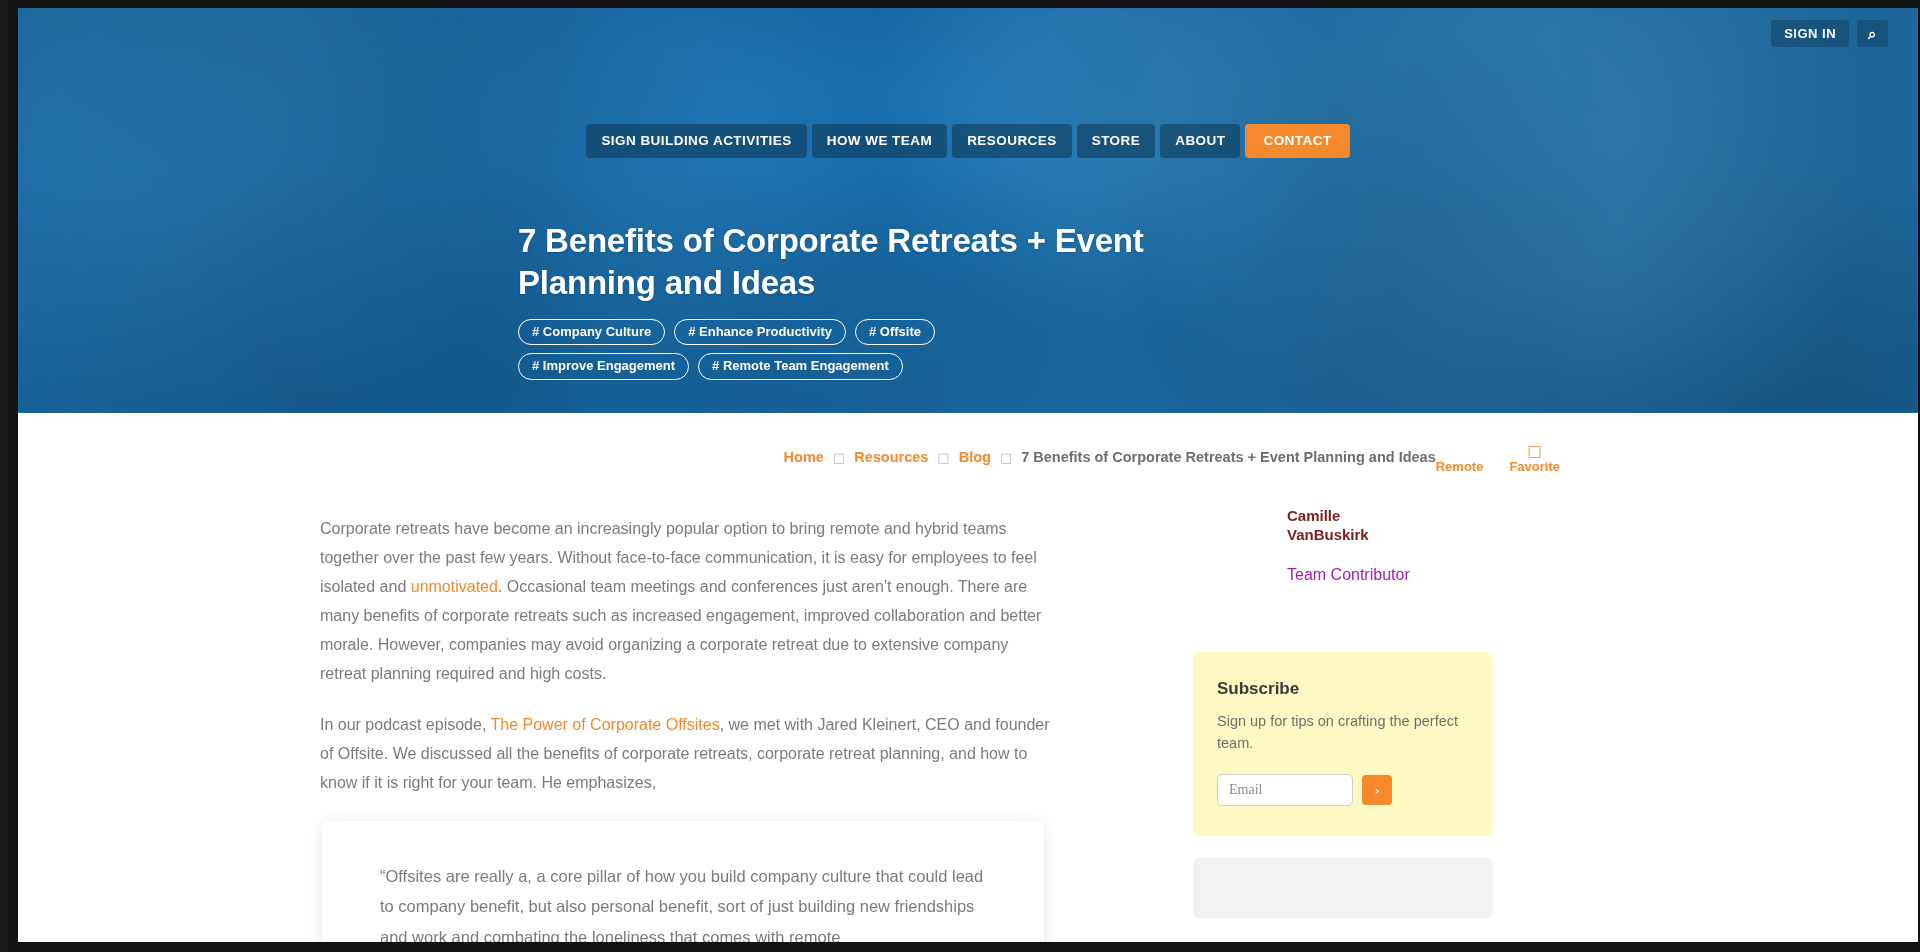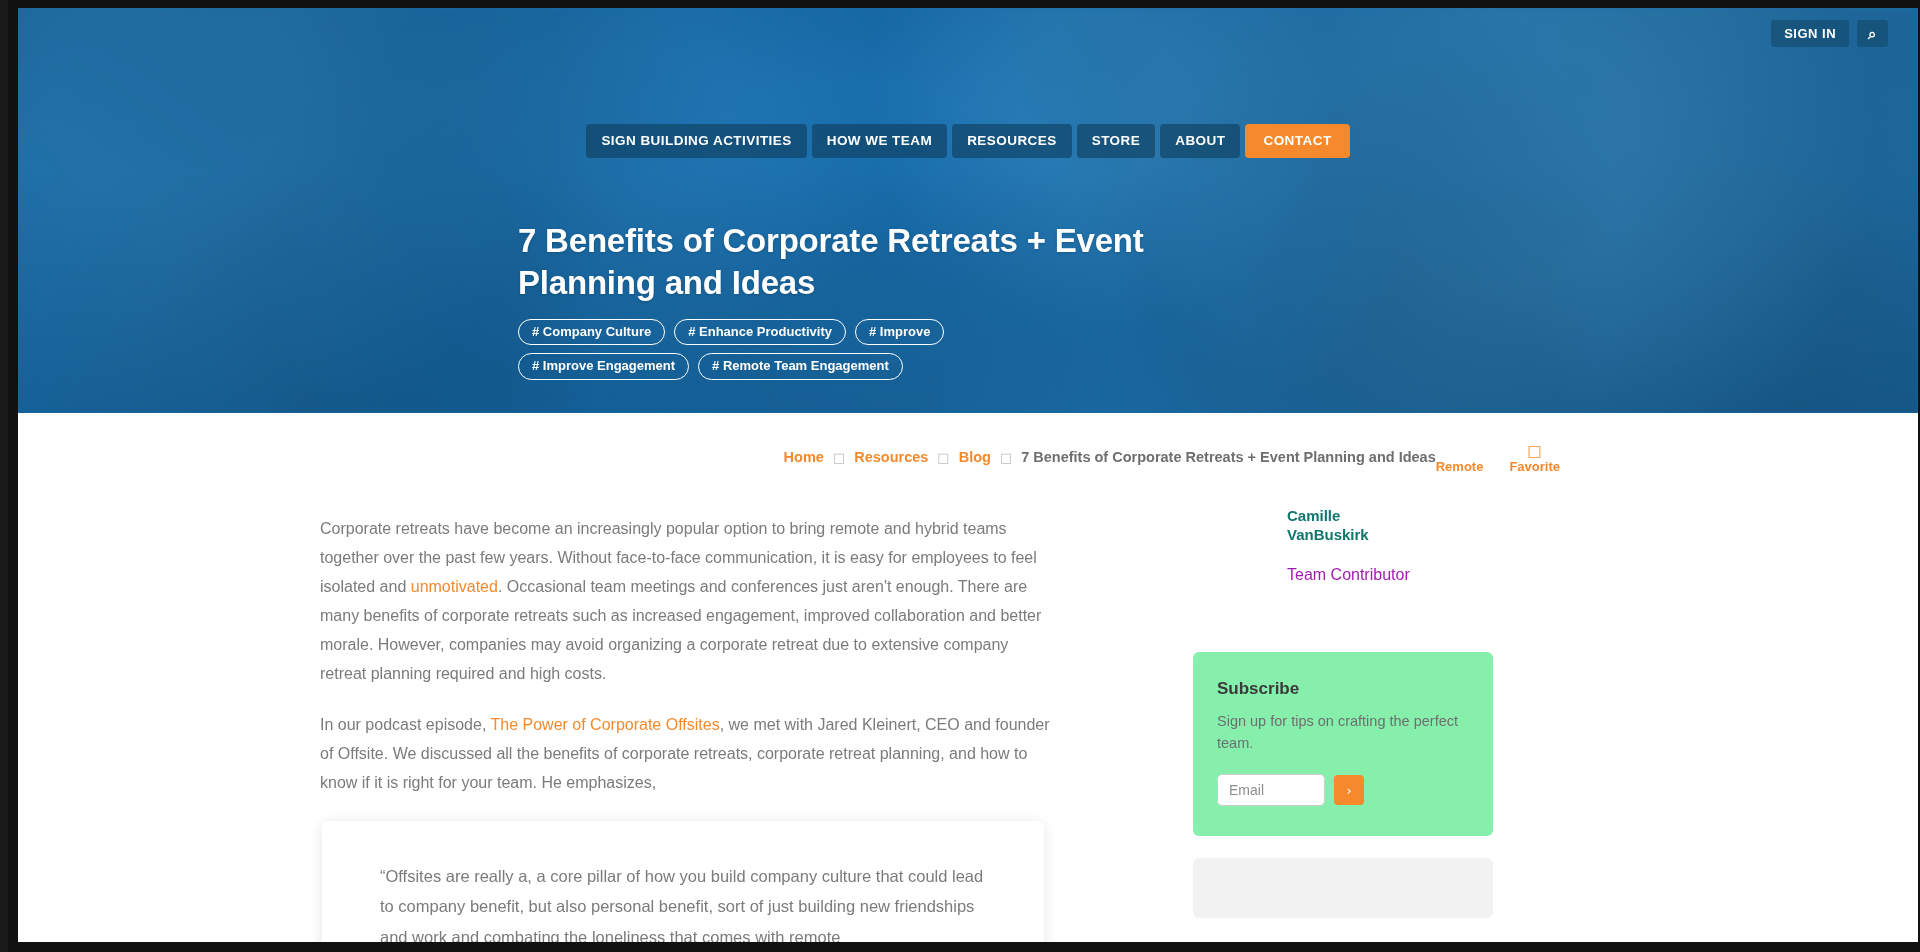--- a/index.html
+++ b/index.html
@@ -252,59 +252,59 @@
   }
   #author-avatar {
     width: 80px; height: 80px;
     border-radius: 50%;
     background: #ffffff;
     flex: none;
   }
   #author-name {
     font-size: 15px;
     font-weight: 700;
-    color: #0f766e;
+    color: #7f1d1d;
     line-height: 1.3;
     width: 110px;
   }
   #author-role {
     font-size: 16px;
     color: #a21caf;
     margin-top: 21px;
   }
 
   .sidecard {
     margin-top: 60px;
-    background: #86efac;
+    background: #fef9c3;
     border-radius: 6px;
     padding: 27px 24px 30px 24px;
   }
   .sidecard h3 {
     font-size: 17px;
     font-weight: 700;
     color: #3a3a3a;
     margin-bottom: 11px;
   }
   .sidecard p {
     font-size: 14.5px;
     line-height: 1.55;
     color: #6f6f6f;
     margin-bottom: 20px;
   }
   #subform { display: flex; gap: 9px; align-items: center; }
   #email-input {
-    width: 108px;
+    width: 136px;
     height: 32px;
     border: 1px solid #cfcfcf;
     border-radius: 5px;
     background: #ffffff;
     padding: 0 11px;
     font-size: 14px;
     color: #6f6f6f;
-    font-family: Liberation Sans, sans-serif;
+    font-family: Liberation Serif, serif;
     outline: none;
   }
   #email-input::placeholder { color: #8e8e8e; }
   #subscribe-submit {
     width: 30px; height: 30px;
     background: #f5892b;
     border: none;
     border-radius: 4px;
     color: #ffffff;
     font-size: 13px;
@@ -342,21 +342,21 @@
         <div class="navitem">STORE</div>
         <div class="navitem">ABOUT</div>
         <div class="navitem cta">CONTACT</div>
       </nav>
 
       <div id="hero-text">
         <h1 id="hero-title">7 Benefits of Corporate Retreats + Event Planning and Ideas</h1>
         <div id="tags">
           <span class="tag"># Company Culture</span>
           <span class="tag"># Enhance Productivity</span>
-          <span class="tag"># Improve</span>
+          <span class="tag"># Offsite</span>
           <span class="tag"># Improve Engagement</span>
           <span class="tag"># Remote Team Engagement</span>
         </div>
       </div>
     </header>
 
     <main id="content">
 
       <div id="crumbrow">
         <div id="breadcrumb">

